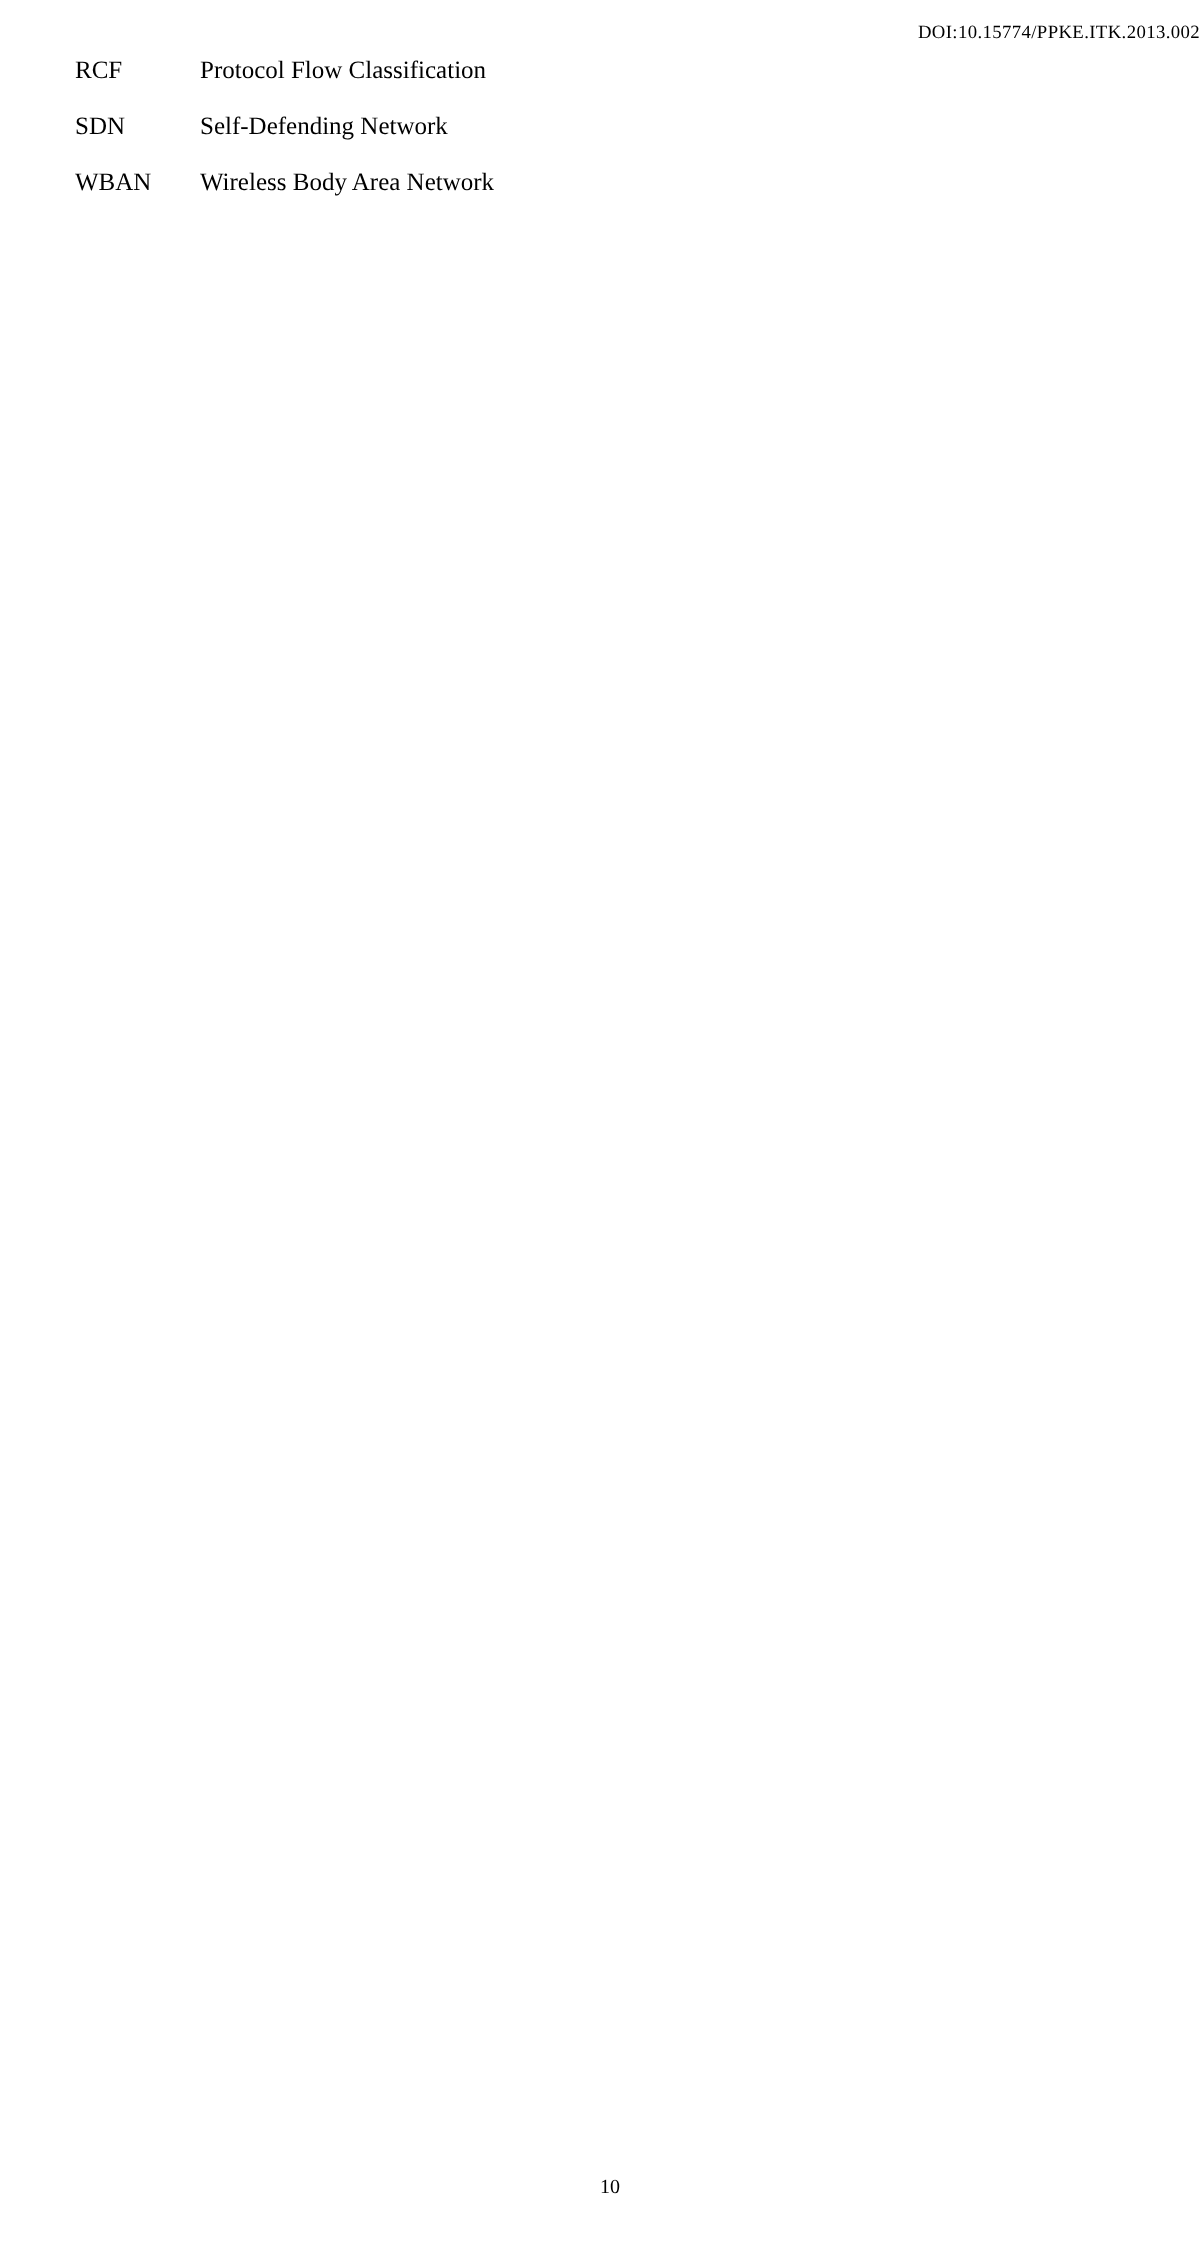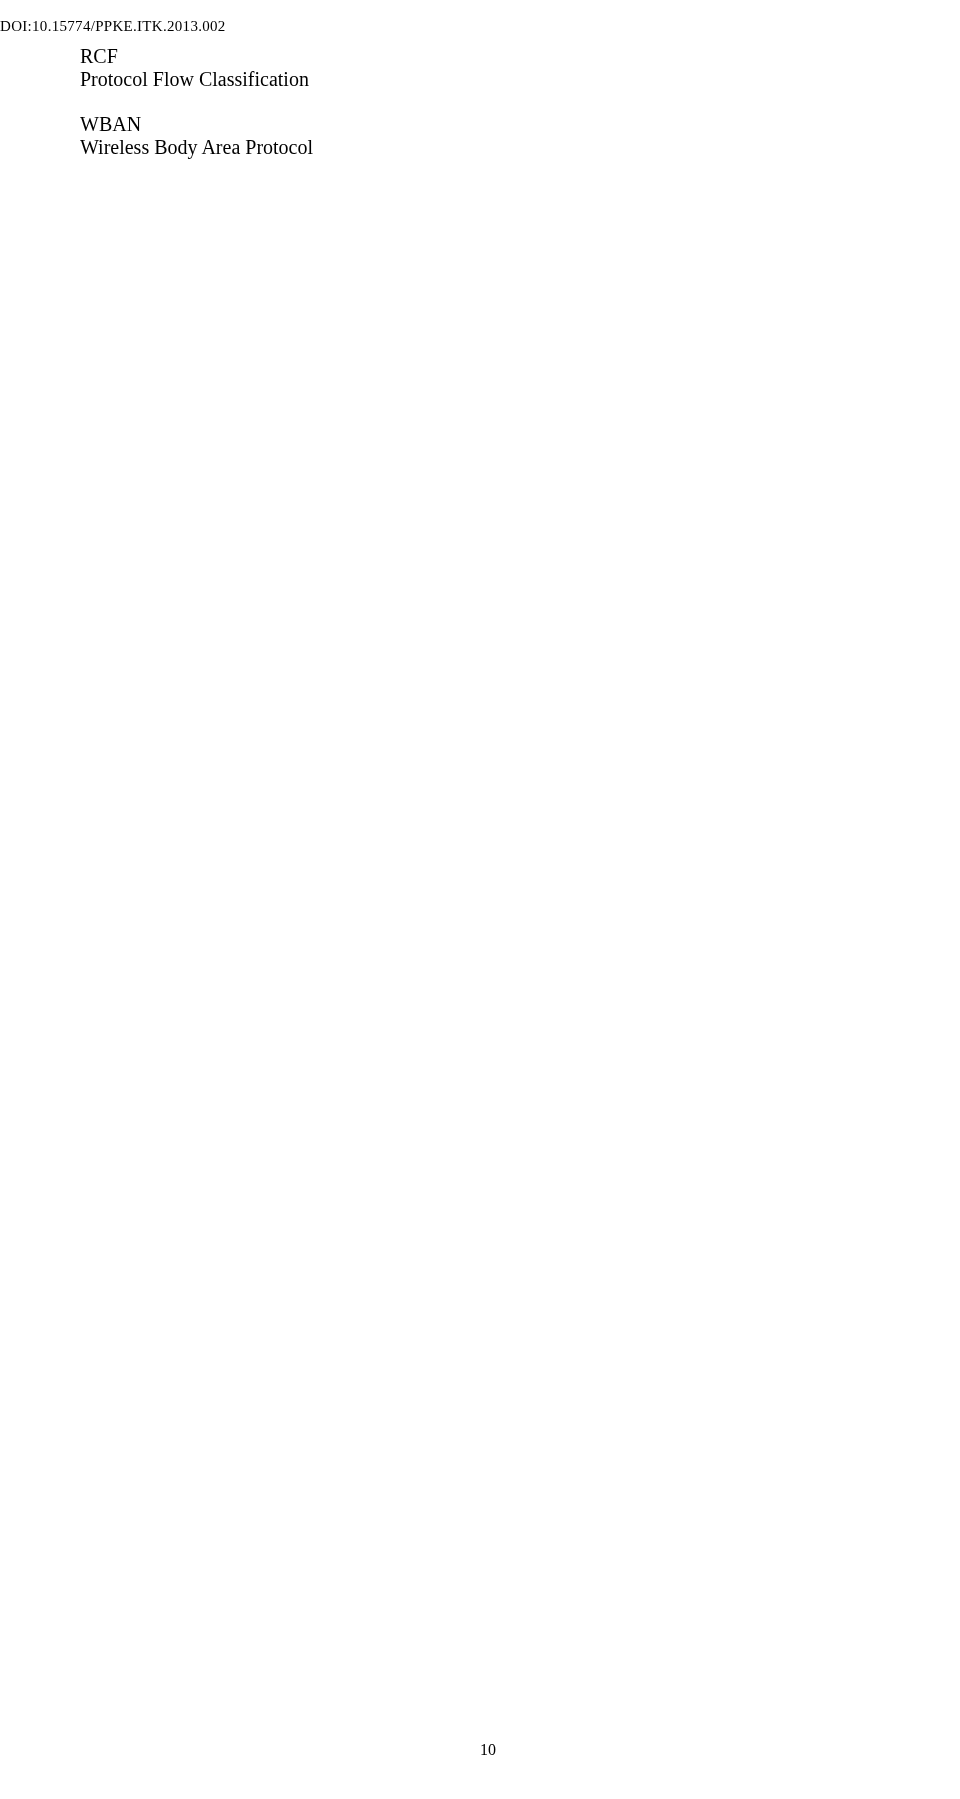--- a/index.html
+++ b/index.html
@@ -11,21 +11,21 @@
     body {
       background: #ffffff;
       font-family: "Times New Roman", Times, serif;
       width: 960px;
       min-height: 1799px;
       position: relative;
       color: #000000;
     }
 
     .doi-header {
-      text-align: left;
+      text-align: right;
       padding-top: 18px;
       font-size: 15px;
       color: #000;
       letter-spacing: 0.02em;
     }
 
     .page-container {
       width: 100%;
       padding: 0 60px;
       position: relative;
@@ -47,21 +47,21 @@
       letter-spacing: 0.08em;
       text-transform: uppercase;
     }
 
     .abbreviation-list {
       margin-top: 10px;
     }
 
     .abbreviation-row {
       display: flex;
-      flex-direction: column;
+      flex-direction: row;
       align-items: baseline;
       margin-bottom: 22px;
     }
 
     .abbr-code {
       font-size: 20px;
       font-weight: normal;
       width: 80px;
       min-width: 80px;
       text-align: left;
@@ -93,21 +93,25 @@
 </div>
 
 <div class="page-container">
 
   <div class="abbreviation-list" id="abbr-list">
   <div class="abbreviation-row">
         <span class="abbr-code">RCF</span>
         <span class="abbr-definition">Protocol Flow Classification</span>
       </div>
       <div class="abbreviation-row">
+        <span class="abbr-code">SDN</span>
+        <span class="abbr-definition">Self-Defending Network</span>
+      </div>
+      <div class="abbreviation-row">
         <span class="abbr-code">WBAN</span>
-        <span class="abbr-definition">Wireless Body Area Protocol</span>
+        <span class="abbr-definition">Wireless Body Area Network</span>
       </div>
     </div>
 </div>
 
 <div class="page-number-row">
   <span>10</span>
 </div>
 
 </body></html>

